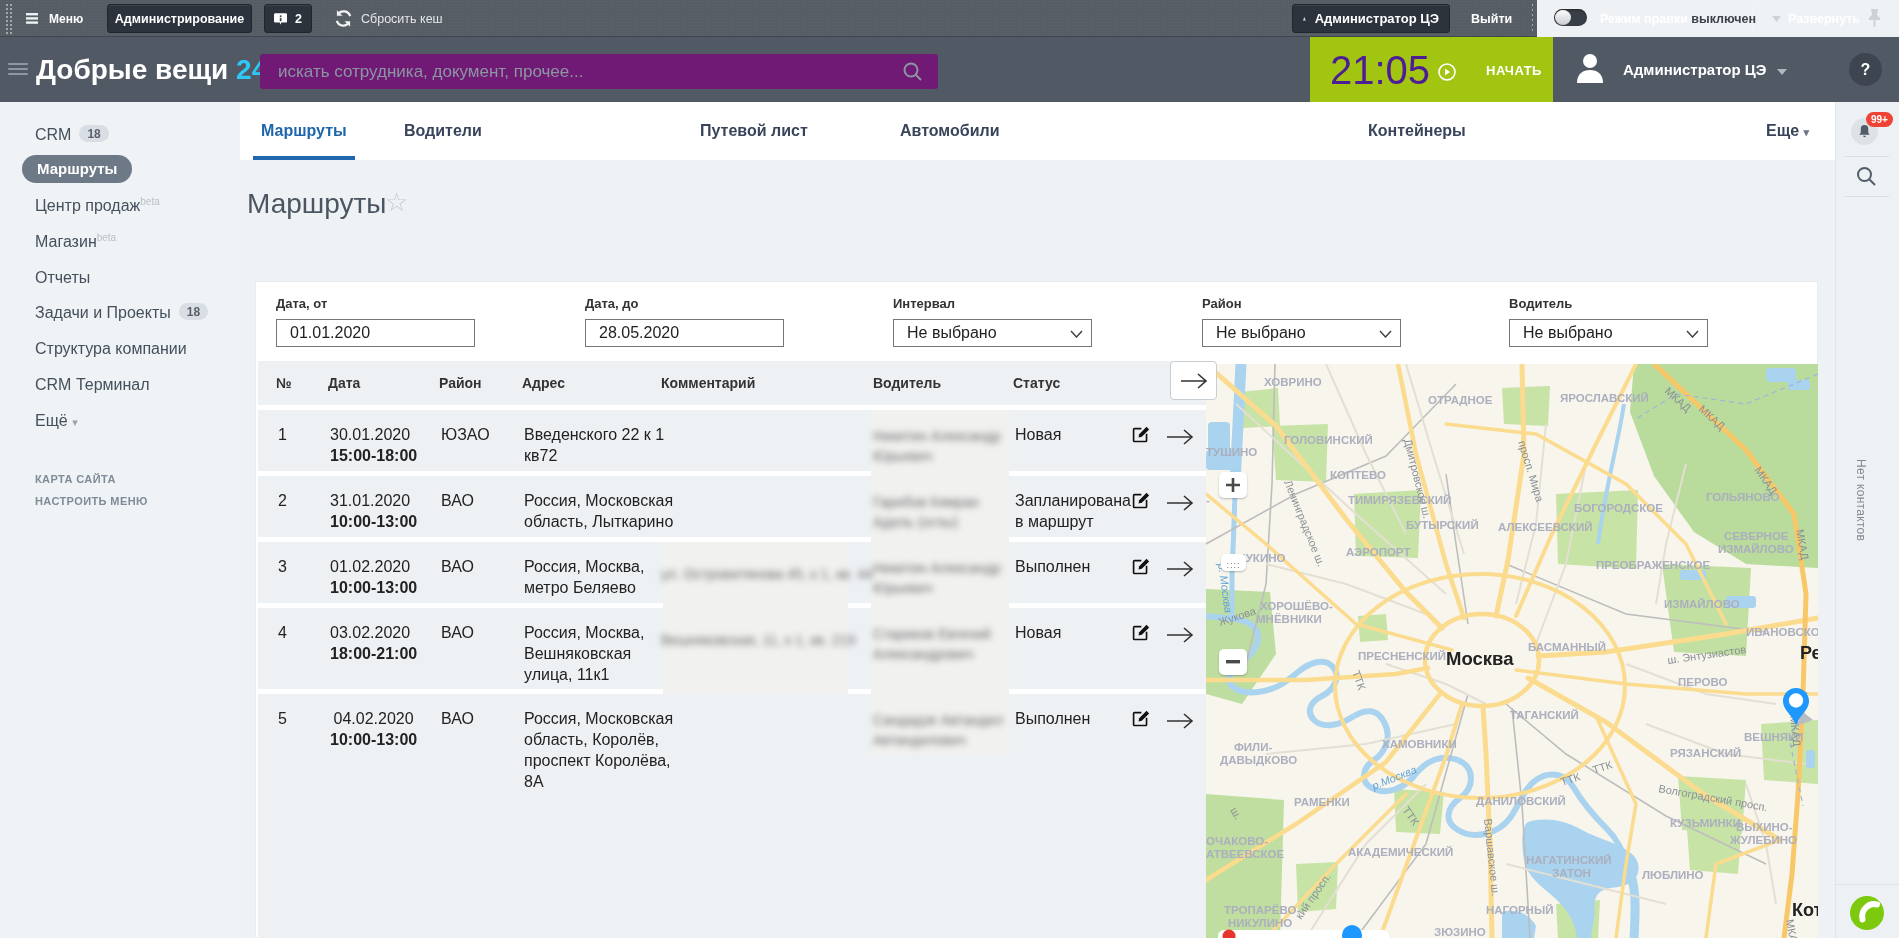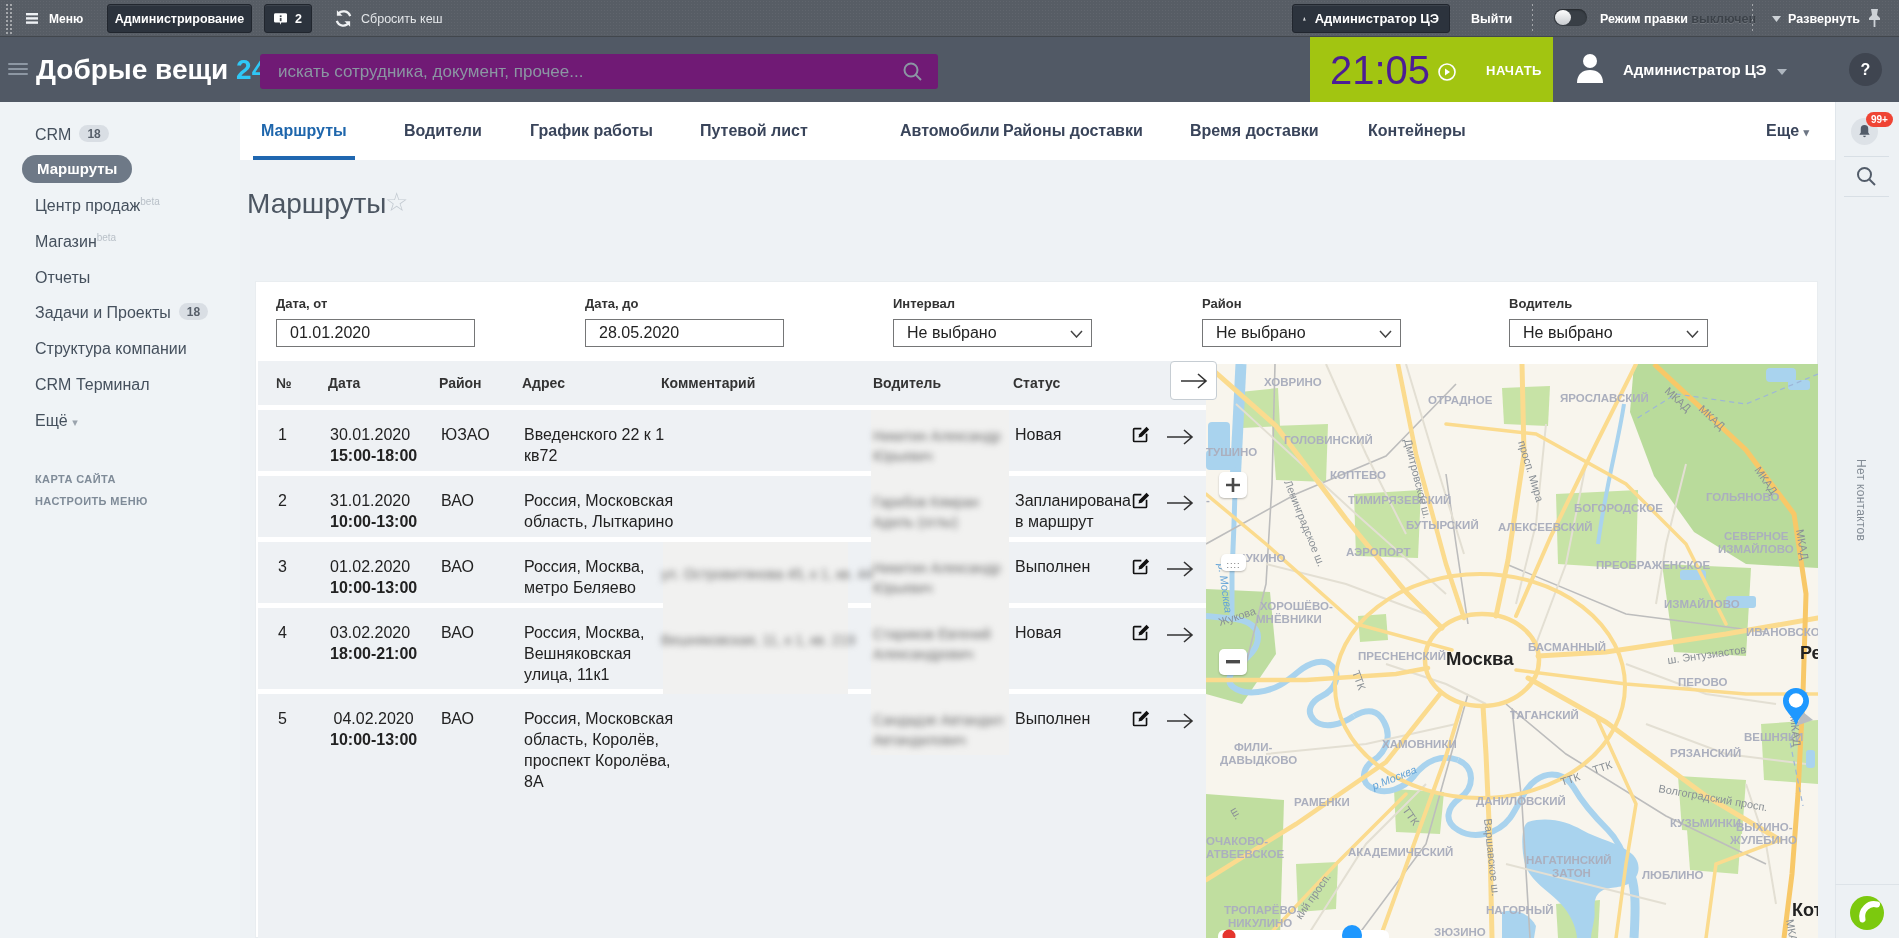--- a/index.html
+++ b/index.html
@@ -1,20 +1,20 @@
 <!DOCTYPE html>
 <html lang="ru"><head>
 <meta charset="utf-8">
 <title>Маршруты</title>
 <style>
 * { margin:0; padding:0; box-sizing:border-box; }
 html,body { width:1899px; height:938px; overflow:hidden; font-family:"Liberation Sans",sans-serif; background:#eef2f5; }
 .abs { position:absolute; }
 
-#topbar { position:absolute; left:0; top:0; width:1899px; height:37px;
+#topbar { position:absolute; left:0; top:0; width:1537px; height:37px;
   background:#575d65;
   background-image:radial-gradient(rgba(255,255,255,.05) 1px, transparent 1px);
   background-size:3px 3px; border-bottom:1px solid #42474d; z-index:30; }
 #topbar .lefthatch { position:absolute; left:5px; top:3px; width:7px; height:31px;
   background-image:radial-gradient(rgba(255,255,255,.45) 1px, transparent 1px); background-size:4px 4px; }
 .tb-item { position:absolute; top:0; height:37px; display:flex; align-items:center; color:#fff; font-size:12.5px; font-weight:bold; white-space:nowrap; }
 .tb-btn { background:#2c333d; border:1px solid #21262e; border-radius:3px; height:29px; top:4px; padding:0 14px; box-shadow:inset 0 1px 0 rgba(255,255,255,.08); }
 .dotsep { position:absolute; top:4px; height:29px; width:1px;
   background-image:linear-gradient(rgba(255,255,255,.45) 2px, transparent 2px); background-size:1px 5px; }
 
@@ -177,25 +177,22 @@
   <div class="m-item" style="top:238px;">Структура компании</div>
   <div class="m-item" style="top:274px;">CRM Терминал</div>
   <div class="m-item" style="top:310px;">Ещё <span style="color:#9aa3ad; font-size:11px;">▾</span></div>
   <div class="m-small" style="top:371px;">КАРТА САЙТА</div>
   <div class="m-small" style="top:393px;">НАСТРОИТЬ МЕНЮ</div>
 </div>
 
 <div id="tabs">
   <div class="tab active" style="left:13px;">Маршруты</div>
   <div class="tab" style="left:164px;">Водители</div>
-  <div class="tab" style="left:290px;">График работы</div>
   <div class="tab" style="left:460px;">Путевой лист</div>
   <div class="tab" style="left:615px;margin-left:45px;">Автомобили</div>
-  <div class="tab" style="left:763px;">Районы доставки</div>
-  <div class="tab" style="left:950px;">Время доставки</div>
   <div class="tab" style="left:1128px;">Контейнеры</div>
   <div class="tab" style="left:1526px; font-weight:bold;">Еще <span style="font-size:11px; color:#6d7684;">▾</span></div>
 </div>
 <div id="pgtitle">Маршруты</div>
 <div id="star">☆</div>
 
 <div id="card">
   <div class="f-label" style="left:20px;">Дата, от</div>
   <div class="f-input" style="left:20px;">01.01.2020</div>
   <div class="f-label" style="left:329px;">Дата, до</div>

